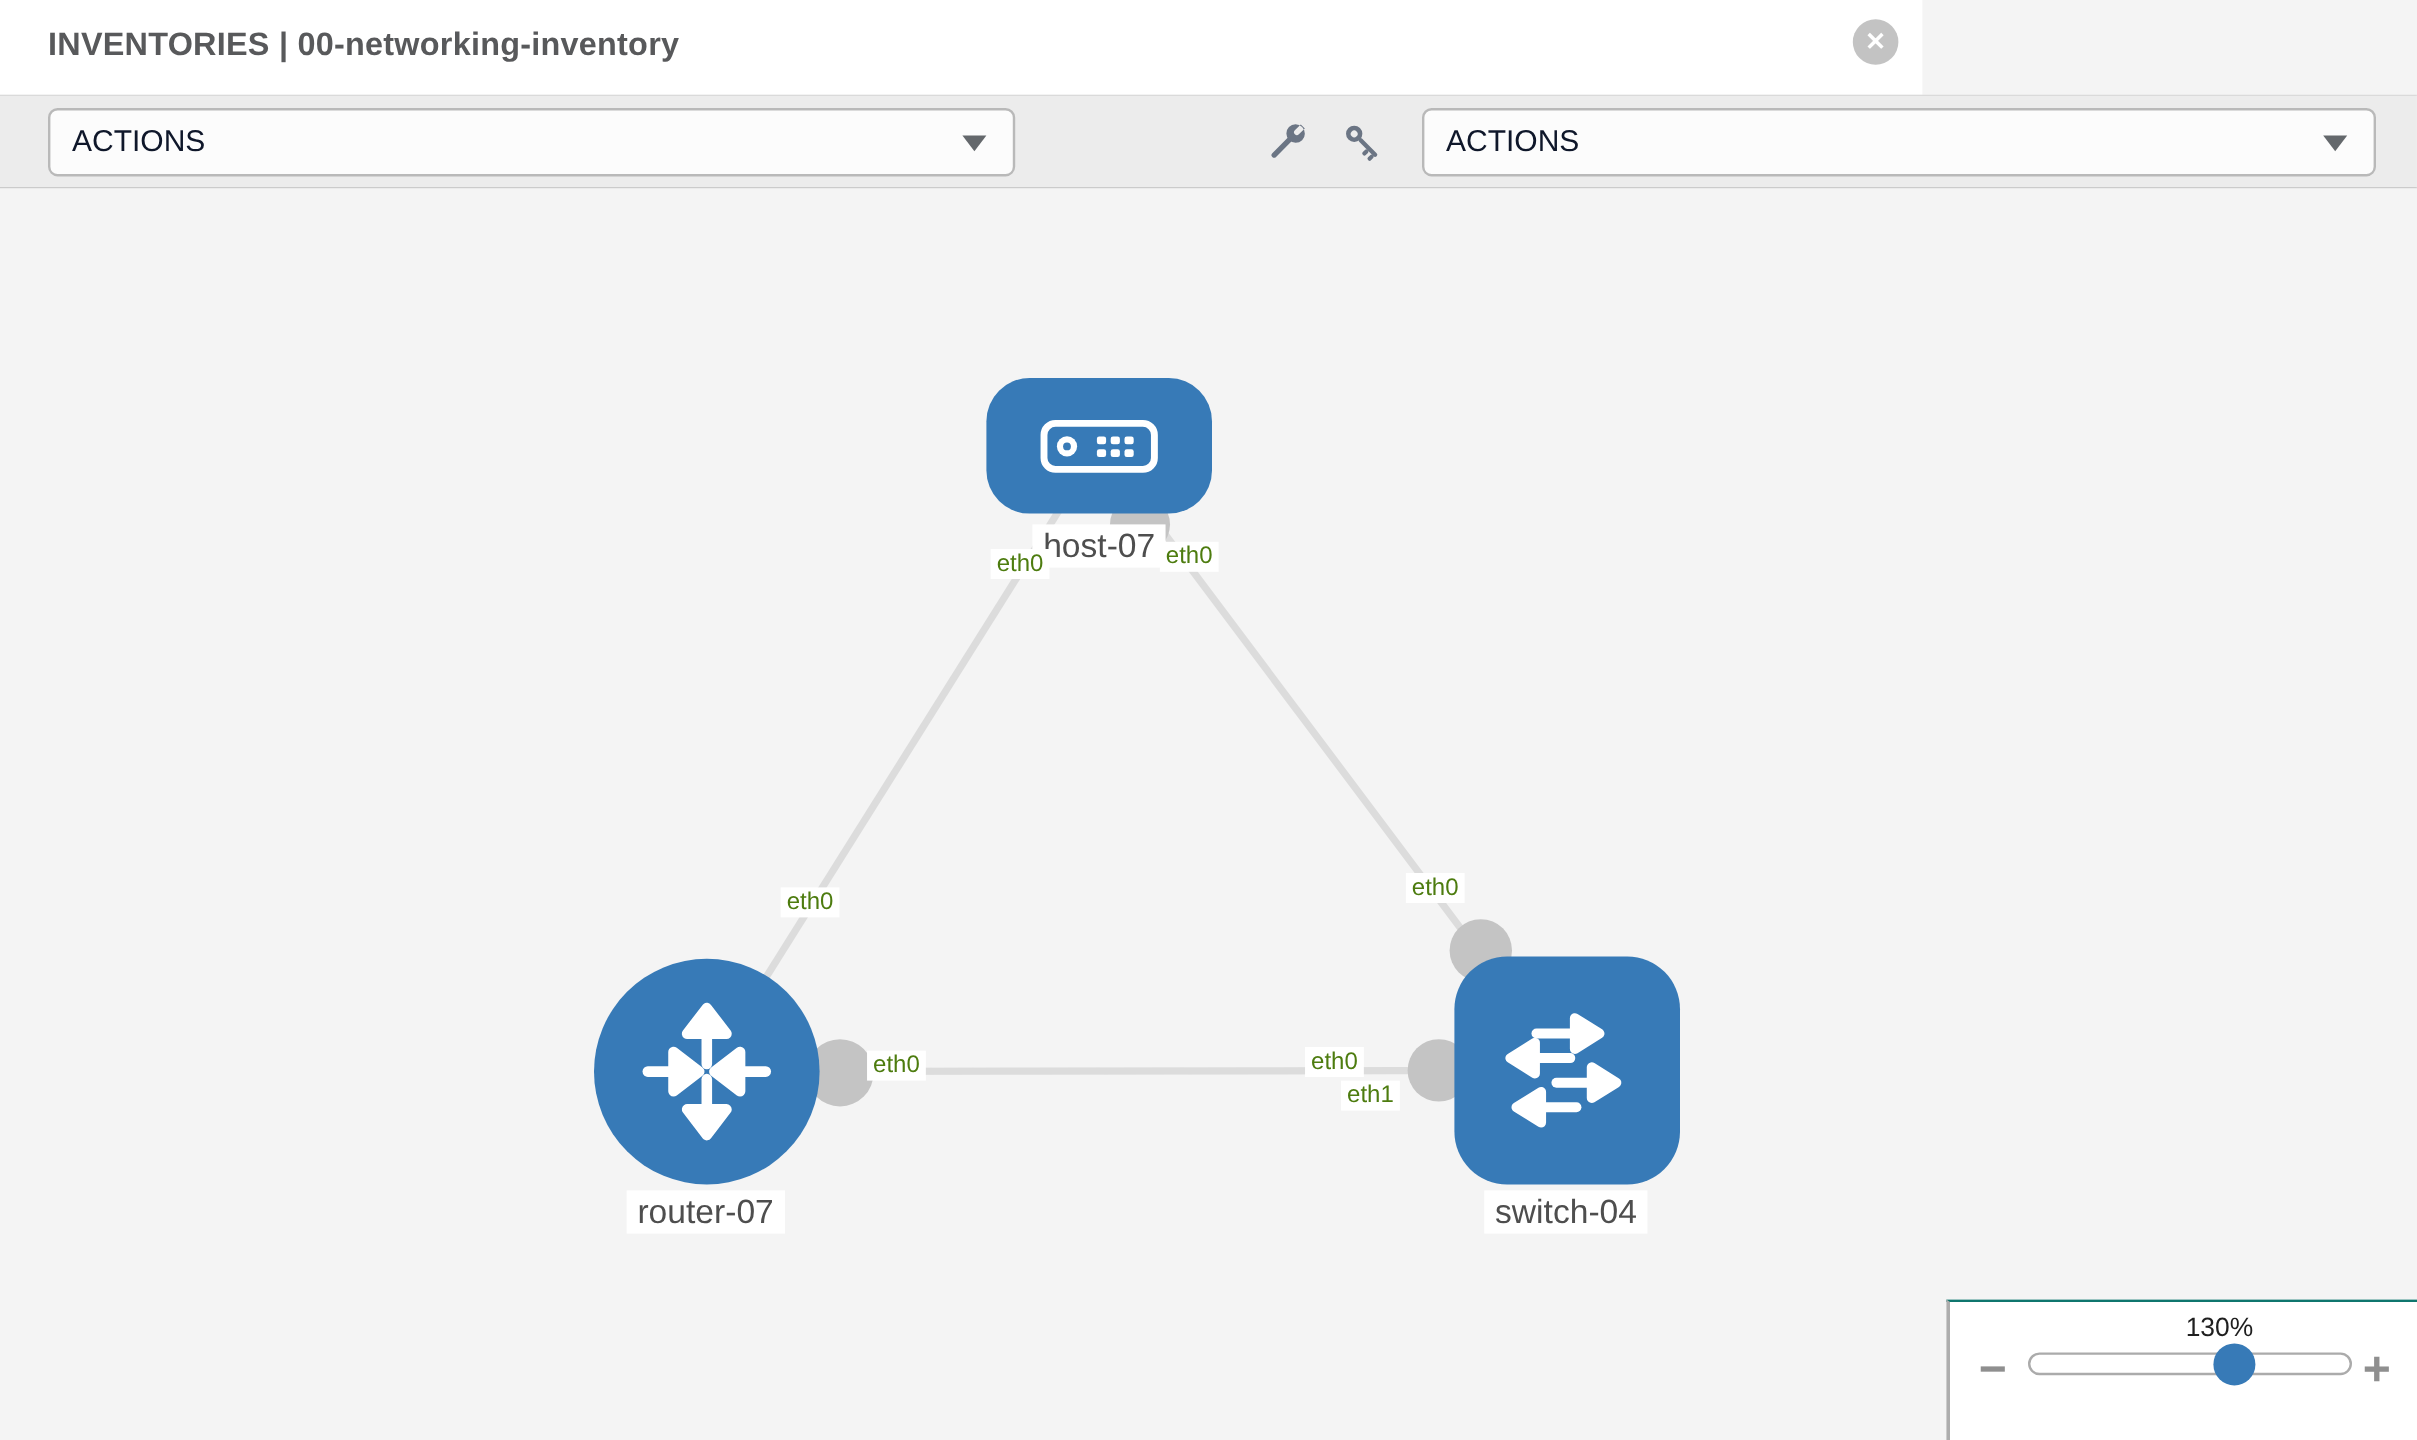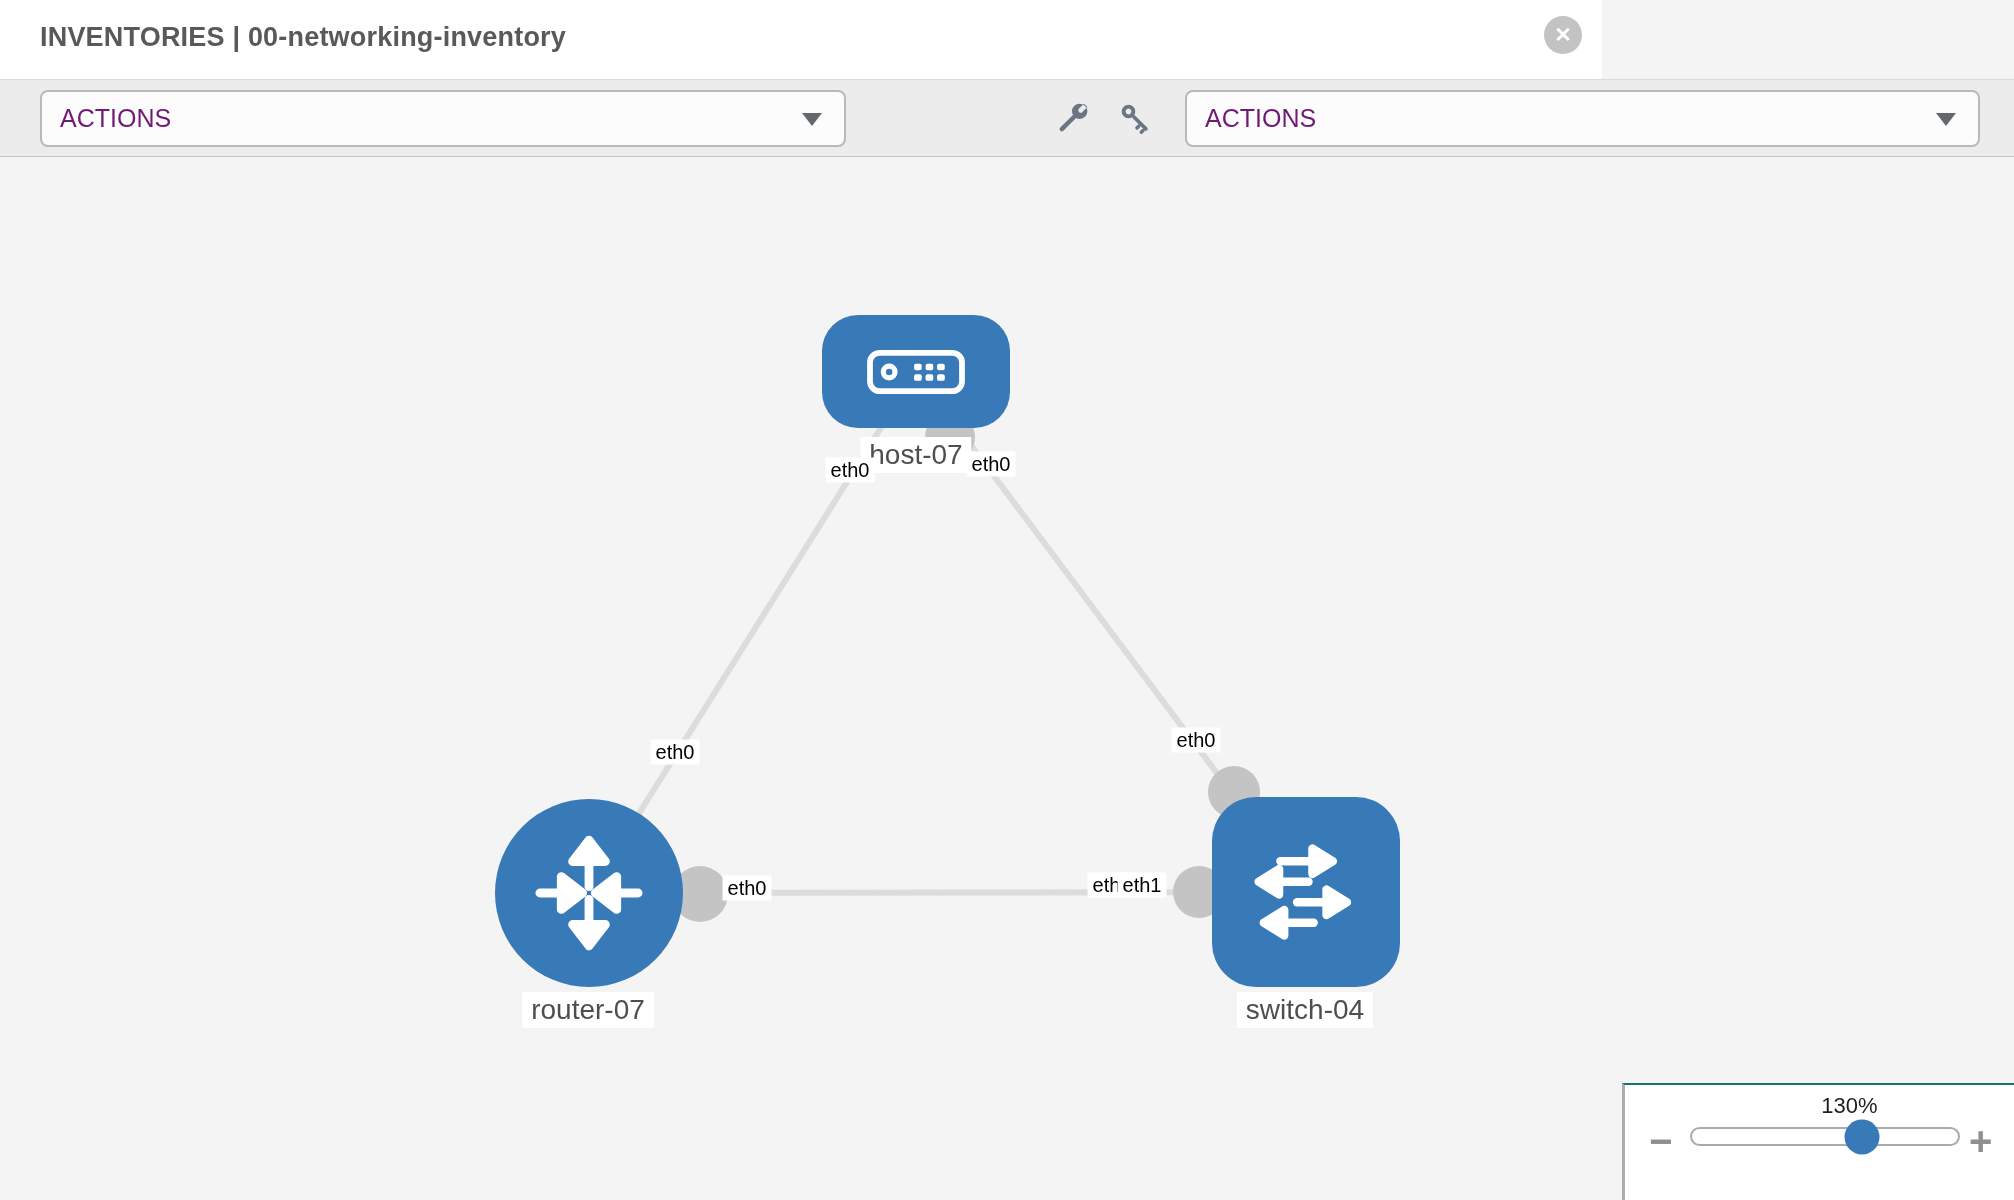--- a/index.html
+++ b/index.html
@@ -11,21 +11,21 @@
   .page-title { position:absolute; left:40px; top:22px; font-size:27px; font-weight:700; color:#58595b; letter-spacing:.2px; }
   .close-btn { position:absolute; right:20px; top:16px; width:38px; height:38px; border-radius:50%;
     background:#c3c3c3; color:#fff; display:flex; align-items:center; justify-content:center;
     font-size:21px; font-weight:700; cursor:pointer; }
 
   
   .toolbar { position:absolute; left:0; top:79px; width:2014px; height:78px; background:#ececec;
     border-top:1px solid #dadada; border-bottom:1px solid #c3c3c3; }
   .select { position:absolute; top:10px; height:57px; background:#fcfcfc; border:2px solid #b9b9b9;
     border-radius:8px; cursor:pointer; }
-  .select .sel-text { position:absolute; left:18px; top:0; line-height:53px; font-size:25px; color:#701a75; }
+  .select .sel-text { position:absolute; left:18px; top:0; line-height:53px; font-size:25px; color:#0f172a; }
   .caret { position:absolute; right:22px; top:21px; width:0; height:0;
     border-left:10px solid transparent; border-right:10px solid transparent; border-top:13px solid #64686c; }
   .select.actions { left:40px; width:806px; }
   .select.search  { left:1185px; width:795px; }
   .tool-btn { position:absolute; top:17px; width:44px; height:44px; display:flex; align-items:center;
     justify-content:center; cursor:pointer; }
   .tool-btn svg { width:38px; height:38px; }
   .tool-btn.wrench { left:1050px; }
   .tool-btn.key    { left:1114px; }
 
@@ -34,21 +34,21 @@
   svg.links { position:absolute; left:0; top:0; z-index:1; }
   .connector { position:absolute; border-radius:50%; background:#c4c4c4; z-index:2; }
   .node { position:absolute; background:#377ab7; z-index:3; display:flex; align-items:center;
     justify-content:center; cursor:pointer; }
   .node.host   { left:822px; top:158px; width:188px; height:113px; border-radius:36px; }
   .node.router { left:495px; top:642px; width:188px; height:188px; border-radius:50%; }
   .node.switch { left:1212px; top:640px; width:188px; height:190px; border-radius:44px; }
   .chip { position:absolute; background:#fff; color:#4e4e4e; white-space:nowrap;
     transform:translate(-50%,-50%); z-index:4; }
   .chip.node-label { font-size:28px; padding:2px 9px; }
-  .chip.eth-label  { font-size:20px; padding:1px 5px; color:#000000; z-index:4; }
+  .chip.eth-label  { font-size:20px; padding:1px 5px; color:#4d7c0f; z-index:4; }
   .chip.eth-top { z-index:5; }
 
   
   .zoom-panel { position:absolute; left:1622px; top:1083px; width:452px; height:117px; background:#fff;
     border-left:3px solid #adadad; border-top:2px solid #0f766e; z-index:6;padding-left:12px; }
   .zoom-value { position:absolute; left:0; top:8px; width:100%; text-align:center; font-size:22px; color:#1f1f1f; }
   .zoom-minus, .zoom-plus { position:absolute; top:26px; font-size:40px; font-weight:700; color:#8f8f8f;
     cursor:pointer; line-height:60px; }
   .zoom-minus { left:24px; }
   .zoom-plus  { left:344px; }
@@ -158,21 +158,21 @@
   <div class="chip node-label" style="left:916px; top:298px;">host-07</div>
   <div class="chip node-label" style="left:588px; top:853px;">router-07</div>
   <div class="chip node-label" style="left:1305px; top:853px;">switch-04</div>
 
   <div class="chip eth-label" style="left:850px; top:313px;">eth0</div>
   <div class="chip eth-label" style="left:991px; top:307px;">eth0</div>
   <div class="chip eth-label" style="left:675px; top:595px;">eth0</div>
   <div class="chip eth-label" style="left:1196px; top:583px;">eth0</div>
   <div class="chip eth-label" style="left:747px; top:731px;">eth0</div>
   <div class="chip eth-label" style="left:1112px; top:728px;">eth0</div>
-  <div class="chip eth-label eth-top" style="left:1142px; top:728px;">eth1</div>
+  <div class="chip eth-label eth-top" style="left:1142px; top:756px;">eth1</div>
 </div>
 
 <div class="zoom-panel">
   <div class="zoom-value">130%</div>
   <div class="zoom-minus">−</div>
   <div class="slider-track">
     <div class="slider-thumb" id="zoom-thumb" style="left: 64%;"></div>
   </div>
   <div class="zoom-plus">+</div>
 </div>

